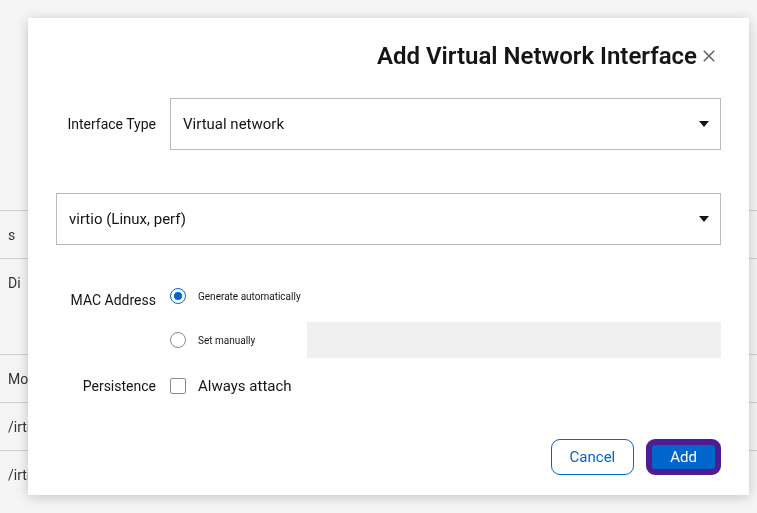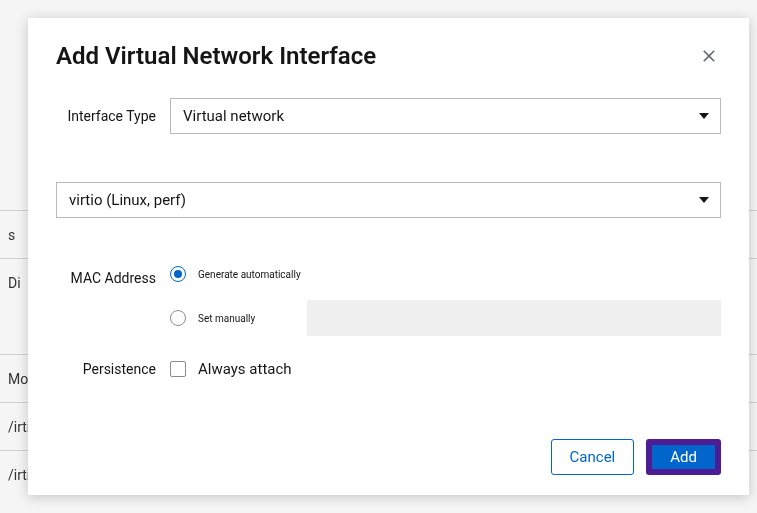--- a/index.html
+++ b/index.html
@@ -39,21 +39,21 @@
       right: 8px;
       bottom: 18px;
       background: #ffffff;
       box-shadow: 0 2px 12px rgba(0,0,0,0.2);
       padding: 24px 28px 20px 28px;
       display: flex;
       flex-direction: column;
     }
     .modal-header {
       display: flex;
-      justify-content: space-between;
+      justify-content: flex-end;
       align-items: center;
       margin-bottom: 28px;
     }
     .modal-title {
       font-size: 24px;
       font-weight: 600;
       color: #151515;
     }
     .close-btn {
       cursor: pointer;
@@ -89,21 +89,21 @@
     }
     .select-wrapper {
       position: relative;
       flex: 1;
     }
     .select-wrapper.nested {
       margin-left: 0;
     }
     .select-box {
       width: 100%;
-      height: 36px;
+      height: 52px;
       border: 1px solid #b8bbbe;
       background: #fff;
       padding: 0 36px 0 12px;
       font-size: 15px;
       color: #151515;
       cursor: pointer;
       text-align: center;
       display: flex;
       align-items: center;
     }
@@ -191,21 +191,21 @@
       margin-top: auto;
       display: flex;
       justify-content: flex-end;
       gap: 12px;
       padding-top: 20px;
     }
     .btn {
       height: 36px;
       padding: 0 18px;
       font-size: 15px;
-      border-radius: 3px;
+      border-radius: 9px;
       cursor: pointer;
       display: flex;
       align-items: center;
       justify-content: center;
     }
     .btn-secondary {
       background: #fff;
       border: 1px solid #0066cc;
       color: #0066cc;
     }

